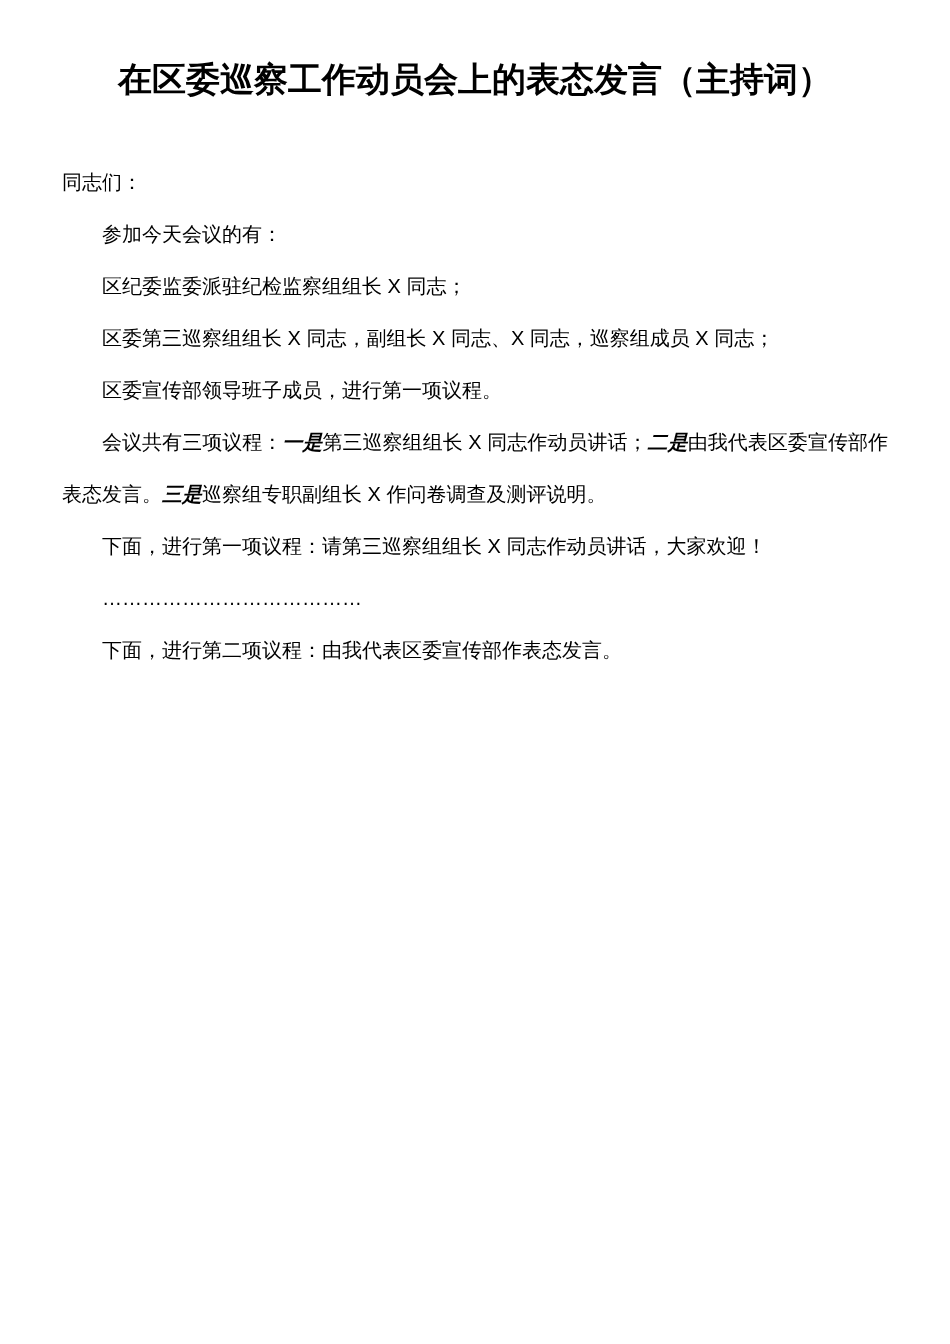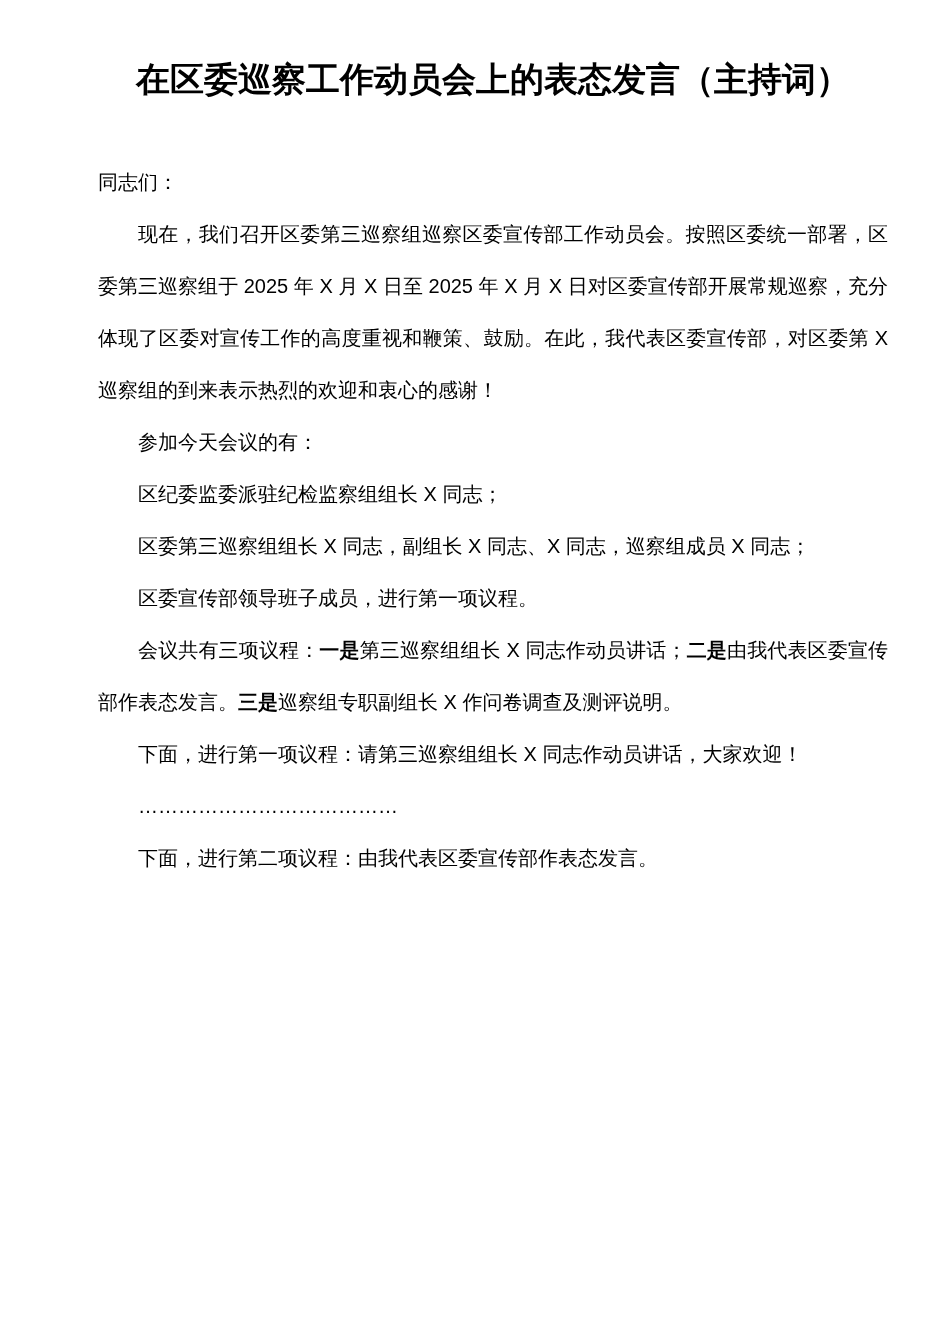--- a/index.html
+++ b/index.html
@@ -9,21 +9,21 @@
     color: #000000;
     font-family: "Liberation Sans", "DejaVu Sans", sans-serif;
   }
   .page {
     position: relative;
     width: 950px;
     height: 1344px;
     margin: 0 auto;
     background: #ffffff;
     box-sizing: border-box;
-    padding: 50px 62px 0 98px;
+    padding: 50px 62px 0 62px;
     overflow: hidden;
   }
   .doc-title {
     margin: 0;
     font-size: 34px;
     font-weight: 700;
     line-height: 58px;
     text-align: center;
     letter-spacing: 0px;
   }
@@ -36,30 +36,30 @@
     margin: 0;
     padding: 0;
     text-align: justify;
     word-break: break-all;
   }
   .doc-body p.indent {
     text-indent: 2em;
   }
   .doc-body .run-bold {
     font-weight: 700;
+    font-style: italic;
   }
 </style>
 </head>
 <body>
 
 <div class="page">
   <h1 class="doc-title">在区委巡察工作动员会上的表态发言（主持词）</h1>
   <div class="doc-body">
       <p><span>同志们：</span></p>
-      <p class="indent"><span>现在，我们召开区委第三巡察组巡察区委宣传部工作动员会。按照区委统一部署，区委第三巡察组于 2025 年 X 月 X 日至 2025 年 X 月 X 日对区委宣传部开展常规巡察，充分体现了区委对宣传工作的高度重视和鞭策、鼓励。在此，我代表区委宣传部，对区委第 X 巡察组的到来表示热烈的欢迎和衷心的感谢！</span></p>
       <p class="indent"><span>参加今天会议的有：</span></p>
       <p class="indent"><span>区纪委监委派驻纪检监察组组长 X 同志；</span></p>
       <p class="indent"><span>区委第三巡察组组长 X 同志，副组长 X 同志、X 同志，巡察组成员 X 同志；</span></p>
       <p class="indent"><span>区委宣传部领导班子成员，进行第一项议程。</span></p>
       <p class="indent"><span>会议共有三项议程：</span><span class="run-bold">一是</span><span>第三巡察组组长 X 同志作动员讲话；</span><span class="run-bold">二是</span><span>由我代表区委宣传部作表态发言。</span><span class="run-bold">三是</span><span>巡察组专职副组长 X 作问卷调查及测评说明。</span></p>
       <p class="indent"><span>下面，进行第一项议程：请第三巡察组组长 X 同志作动员讲话，大家欢迎！</span></p>
       <p class="indent"><span>…………………………………</span></p>
       <p class="indent"><span>下面，进行第二项议程：由我代表区委宣传部作表态发言。</span></p>
     </div>
 </div>

